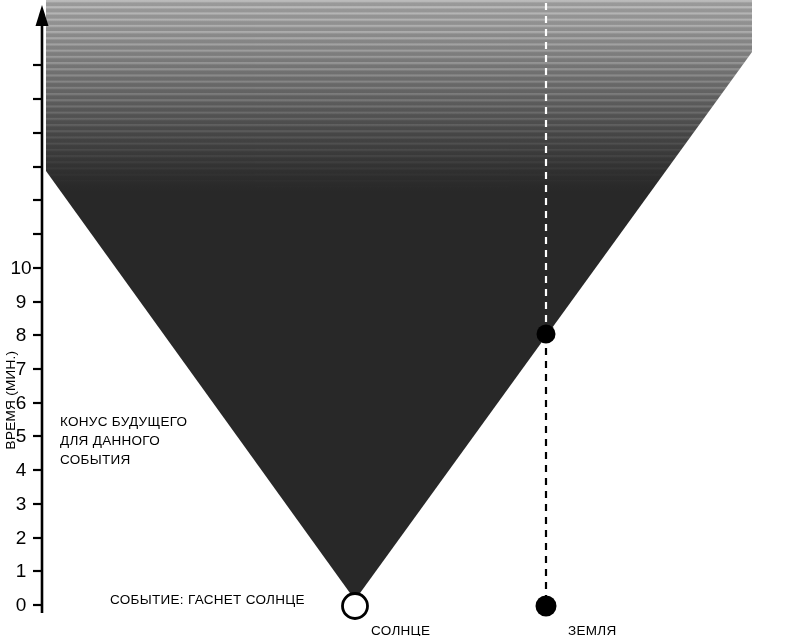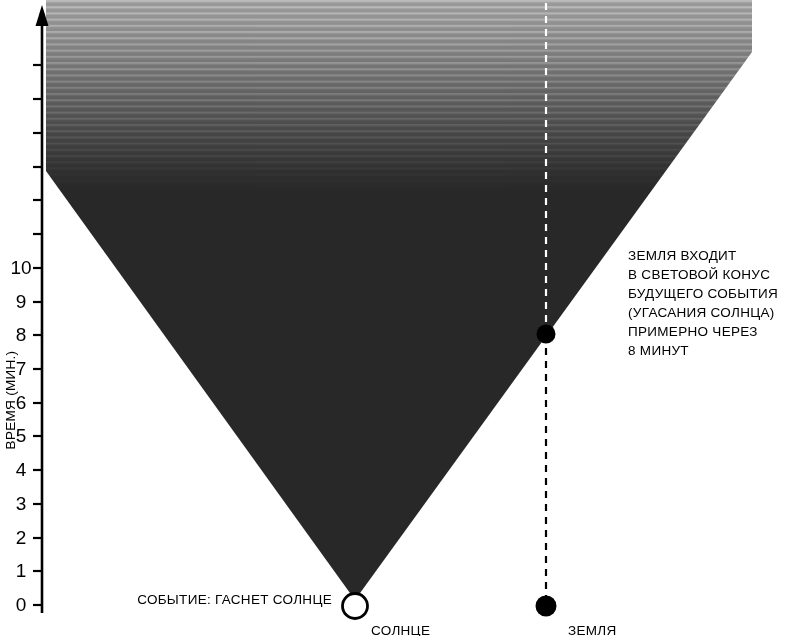--- a/index.html
+++ b/index.html
@@ -43,21 +43,21 @@
     height: 16px;
     left: -59px;
     top: 392px;
     text-align: center;
     font-size: 13.5px;
     letter-spacing: 0.3px;
     transform: rotate(-90deg);
     transform-origin: center;
     white-space: nowrap;
   }
-  .right-align { text-align: right; }
+  .right-align { text-align: left; }
 </style>
 </head>
 <body>
 
 <div class="canvas">
 
   <svg width="790" height="636" viewBox="0 0 790 636">
     <defs>
       <linearGradient id="coneGrad" x1="0" y1="0" x2="0" y2="1">
         <stop offset="0" stop-color="#9b9b9b"></stop>
@@ -125,27 +125,24 @@
   <div class="tick-label" style="left:10px; top:529px;">2</div>
   <div class="tick-label" style="left:10px; top:495px;">3</div>
   <div class="tick-label" style="left:10px; top:461px;">4</div>
   <div class="tick-label" style="left:10px; top:427px;">5</div>
   <div class="tick-label" style="left:10px; top:394px;">6</div>
   <div class="tick-label" style="left:10px; top:360px;">7</div>
   <div class="tick-label" style="left:10px; top:326px;">8</div>
   <div class="tick-label" style="left:10px; top:293px;">9</div>
   <div class="tick-label" style="left:10px; top:259px;">10</div>
 
+  <div class="caption" style="left:60px; top:412px;">КОНУС БУДУЩЕГО
+ДЛЯ ДАННОГО
+СОБЫТИЯ</div>
 
-  <div class="caption" style="left:628px; top:246px;">ЗЕМЛЯ ВХОДИТ
-В СВЕТОВОЙ КОНУС
-БУДУЩЕГО СОБЫТИЯ
-(УГАСАНИЯ СОЛНЦА)
-ПРИМЕРНО ЧЕРЕЗ
-8 МИНУТ</div>
 
 
   <div class="caption right-align" style="left:110px; top:590px; width:222px;">СОБЫТИЕ: ГАСНЕТ СОЛНЦЕ</div>
 
   <div class="caption" style="left:371px; top:621px;">СОЛНЦЕ</div>
 
   <div class="caption" style="left:568px; top:621px;">ЗЕМЛЯ</div>
 
 </div>
 

